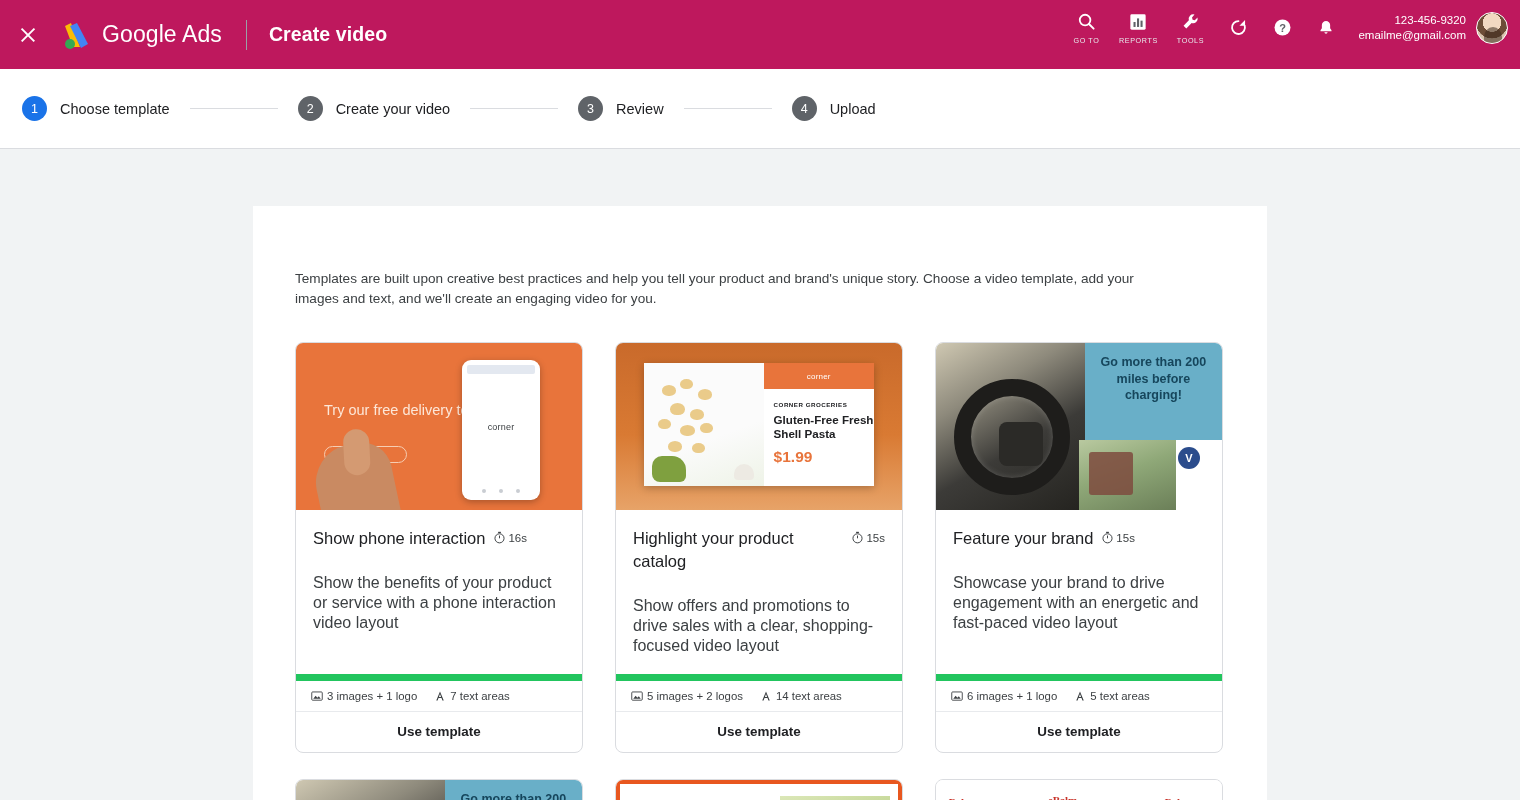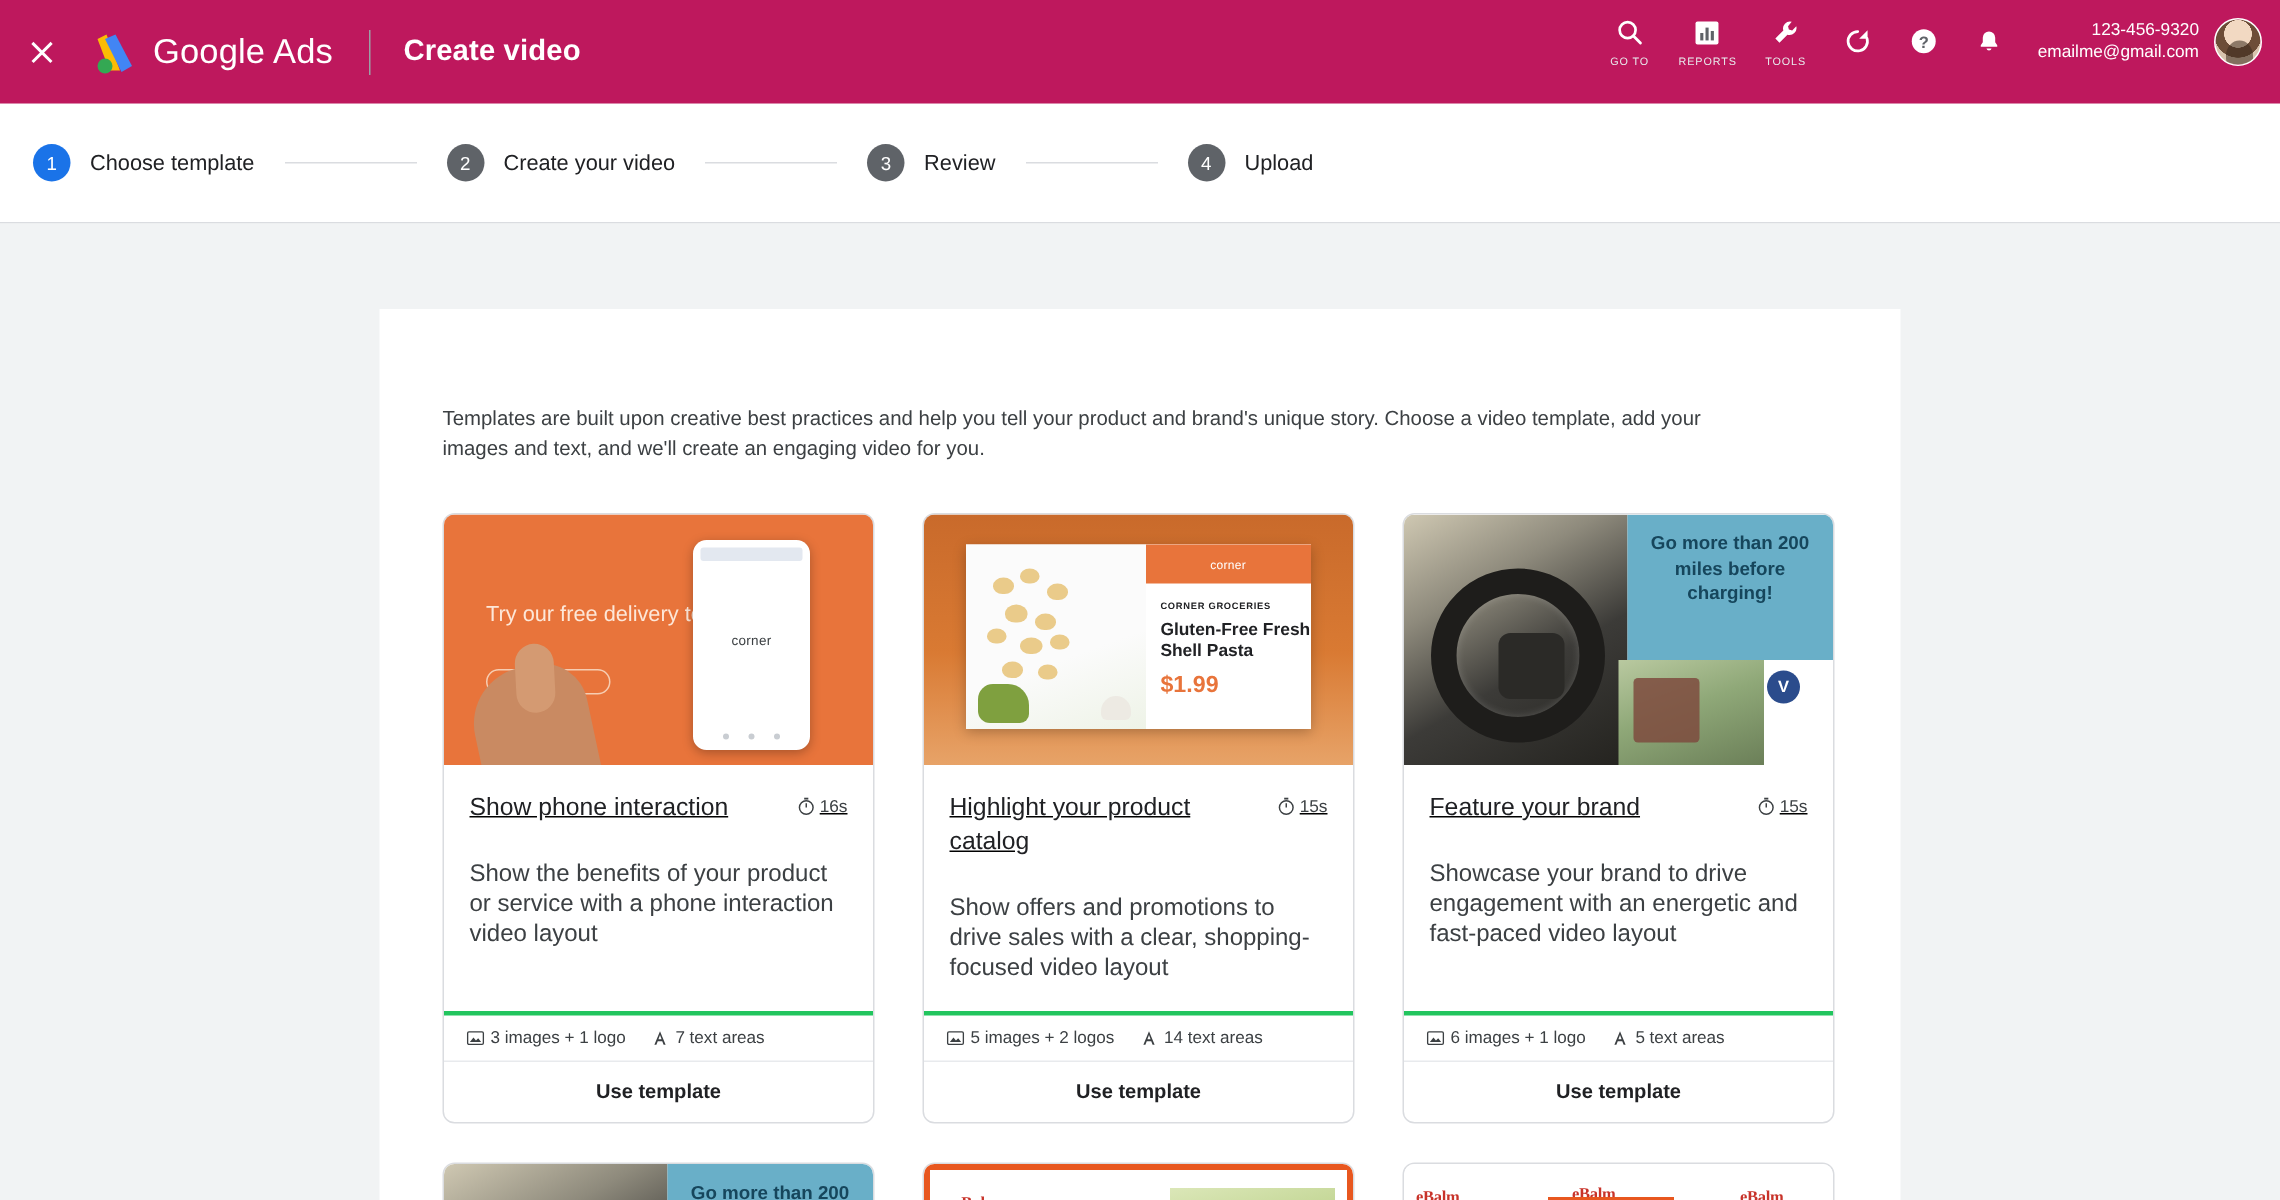--- a/index.html
+++ b/index.html
@@ -120,33 +120,33 @@
   }
 
   
   .card {
     border: 1px solid #DADCE0; border-radius: 8px;
     background: #fff; overflow: hidden; display: flex; flex-direction: column;
   }
   .thumb { height: 167px; position: relative; overflow: hidden; }
   .card-body { padding: 17px 17px 0 17px; flex: 1 0 auto; }
   .card-head {
-    display: flex; align-items: flex-start; justify-content: space-between; gap: 8px; text-decoration: underline;
+    display: flex; align-items: flex-start; justify-content: flex-start; gap: 8px;
   }
   .card-title { font-size: 16.5px; color: #202124; line-height: 23px; font-weight: 400; }
   .dur {
     display: flex; align-items: center; gap: 2px;
     font-size: 11.5px; color: #3C4043; flex: 0 0 auto; padding-top: 4px;
   }
   .card-desc {
     font-size: 16px; color: #3C4043; line-height: 20px; margin-top: 23px;
     padding-bottom: 18px;
   }
   .card-meta {
-    border-top: 3px solid #22c55e; padding: 9px 15px;
+    border-top: 7px solid #22c55e; padding: 9px 15px;
     display: flex; align-items: center; gap: 17px;
     font-size: 11.4px; color: #3C4043;
   }
   .meta-item { display: flex; align-items: center; gap: 4px; }
   .card-cta {
     border-top: 1px solid #E8EAED; text-align: center;
     padding: 12px 0 13px; font-size: 13.4px; font-weight: 700; color: #202124;
     cursor: pointer;
   }
 

